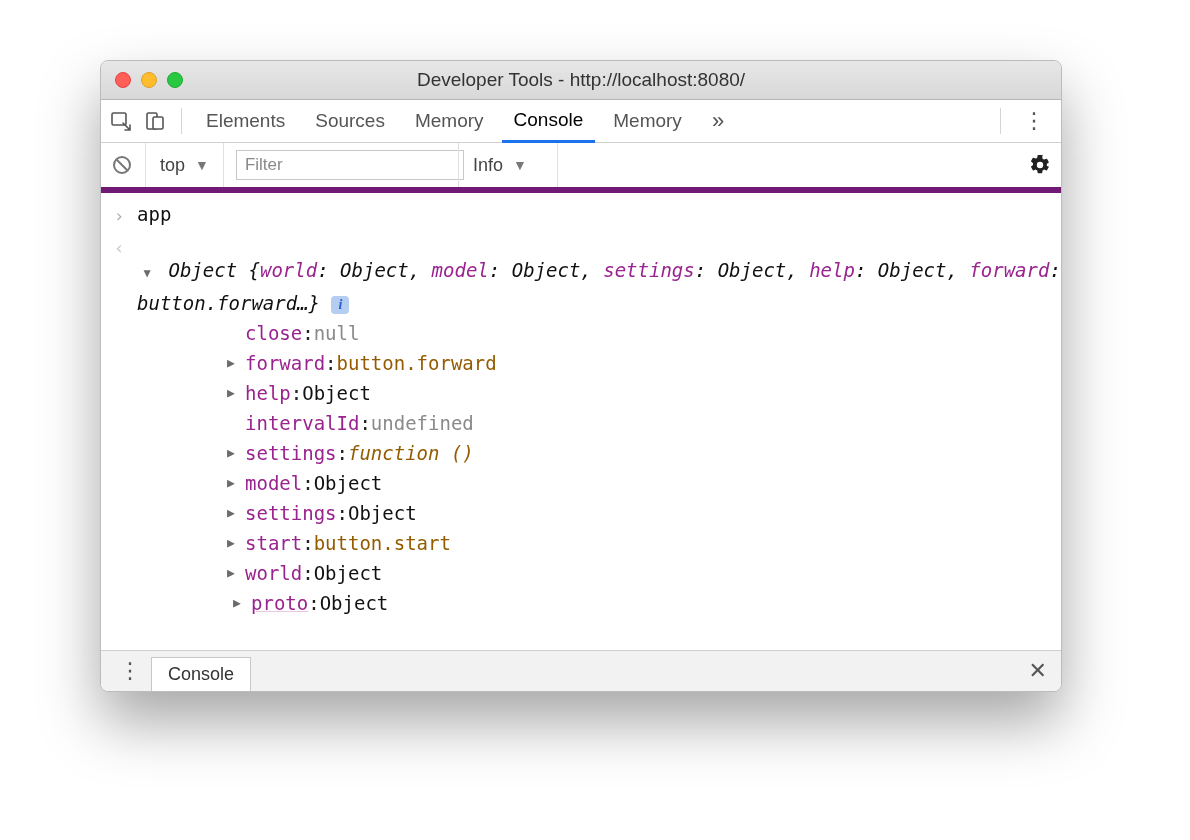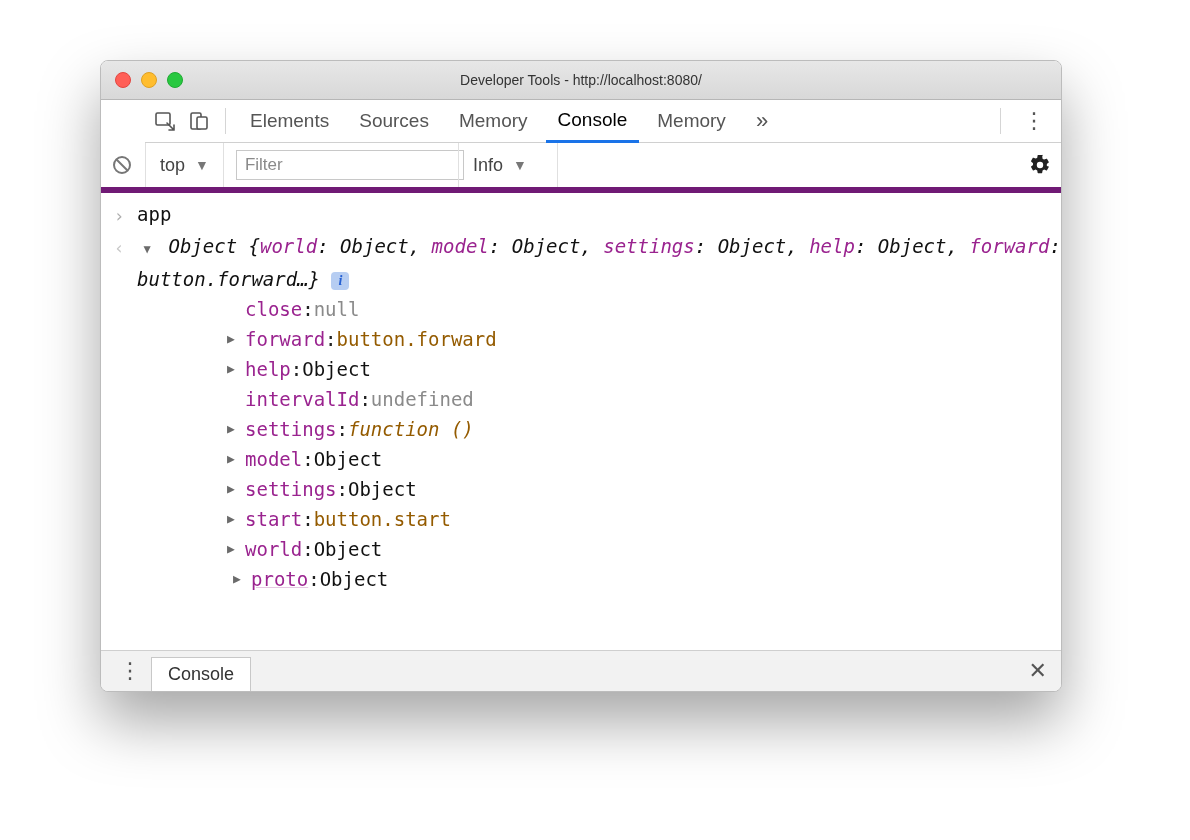--- a/index.html
+++ b/index.html
@@ -4,22 +4,22 @@
 <style>
   html,body{margin:0;padding:0;background:#fff;font-family:-apple-system,BlinkMacSystemFont,"Segoe UI",Helvetica,Arial,sans-serif;color:#222;}
   .stage{width:1190px;height:840px;position:relative;}
   .window{position:absolute;left:100px;top:60px;width:960px;height:630px;border:1px solid #bcbcbc;border-radius:8px;background:#fff;box-shadow:0 30px 60px rgba(0,0,0,.35);overflow:hidden;}
   .titlebar{height:38px;background:linear-gradient(#e7e7e7,#d8d8d8);border-bottom:1px solid #b6b6b6;display:flex;align-items:center;position:relative;}
   .traffic{display:flex;gap:10px;margin-left:14px;}
   .tl{width:14px;height:14px;border-radius:50%;}
   .red{background:#ff5f57;border:1px solid #e24640;}
   .yellow{background:#ffbd2e;border:1px solid #dfa023;}
   .green{background:#28c840;border:1px solid #1faa33;}
-  .title{position:absolute;left:0;right:0;text-align:center;font-size:14px;color:#333;pointer-events:none;}
-  .tabs{height:42px;border-bottom:1px solid #d0d0d0;display:flex;align-items:center;padding:0 6px;gap:6px;font-size:19px;color:#555;margin-left:44px;}
+  .title{position:absolute;left:0;right:0;text-align:center;font-size:19px;color:#333;pointer-events:none;}
+  .tabs{height:42px;border-bottom:1px solid #d0d0d0;display:flex;align-items:center;padding:0 6px;gap:6px;font-size:19px;color:#555;}
   .iconbtn{width:28px;height:28px;display:flex;align-items:center;justify-content:center;color:#555;}
   .sep{width:1px;height:26px;background:#d5d5d5;margin:0 6px;}
   .tab{padding:8px 12px 9px 12px;cursor:pointer;}
   .tab.active{color:#000;border-bottom:3px solid #1a73e8;margin-bottom:-1px;}
   .spacer{flex:1;}
   .kebab{font-size:22px;color:#555;padding:0 10px;}
   .toolbar{height:44px;border-bottom:6px solid #701a75;display:flex;align-items:center;padding:0 10px;gap:12px;font-size:18px;color:#444;}
   .ban{width:22px;height:22px;color:#777;}
   .ctx{display:flex;align-items:center;gap:10px;border-left:1px solid #e0e0e0;border-right:1px solid #e0e0e0;padding:0 14px;height:100%;}
   .tri{color:#777;font-size:14px;}
@@ -118,21 +118,21 @@
     </div>
 
     <div class="console">
       <div class="row">
         <div class="gut"><span>›</span></div>
         <div class="cmd">app</div>
       </div>
 
       <div class="row">
         <div class="gut" style="color:#c8c8c8;"><span>‹</span></div>
-        <div style="flex:1;">
+        <div style="flex:1;margin-top:24px;">
           <div>
             <span class="tw" style="font-size:12px;">▼</span>
             <span id="obj-summary" class="summary">Object {<span class="key">world</span>: <span>Object</span>, <span class="key">model</span>: <span>Object</span>, <span class="key">settings</span>: <span>Object</span>, <span class="key">help</span>: <span>Object</span>, <span class="key">forward</span>: <span>button.forward</span>…} </span>
             <span class="info-badge">i</span>
           </div>
           <div class="props" id="props">
               <div class="prop"><span class="arrow" style="font-size: 13px;"></span><span class="key">close</span>: <span class="val-null">null</span></div>
               <div class="prop"><span class="arrow" style="font-size: 13px;">▶</span><span class="key">forward</span>: <span class="val-dom">button.forward</span></div>
               <div class="prop"><span class="arrow" style="font-size: 13px;">▶</span><span class="key">help</span>: <span class="val-obj">Object</span></div>
               <div class="prop"><span class="arrow" style="font-size: 13px;"></span><span class="key">intervalId</span>: <span class="val-undef">undefined</span></div>

